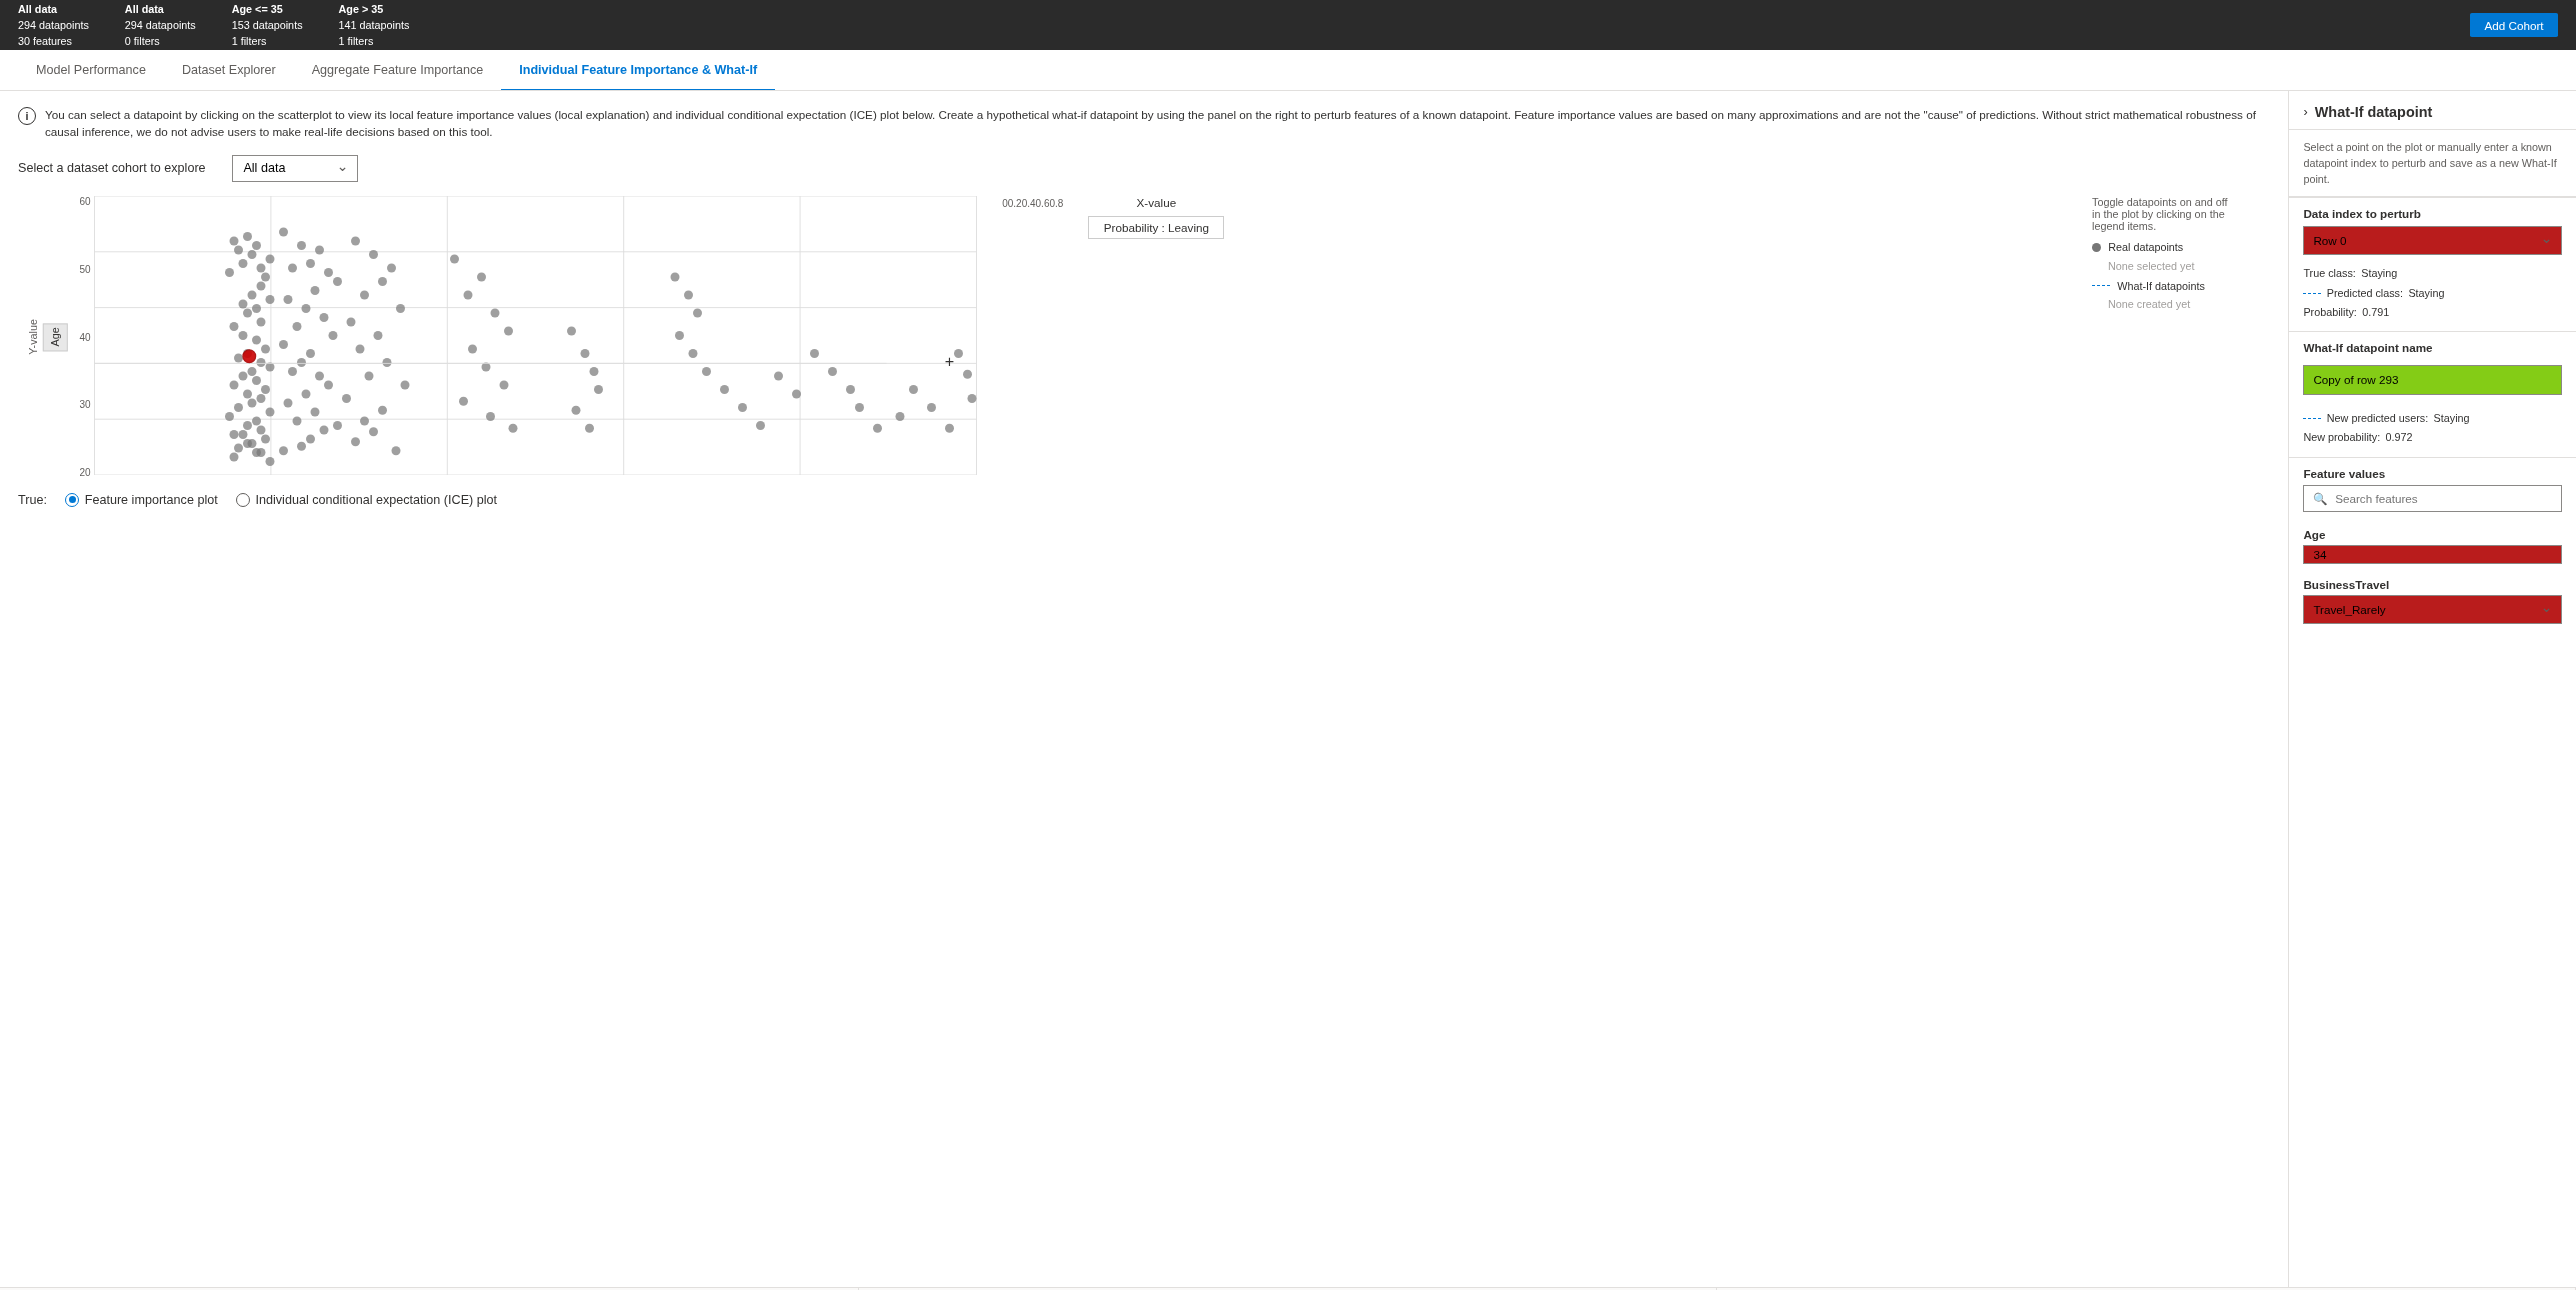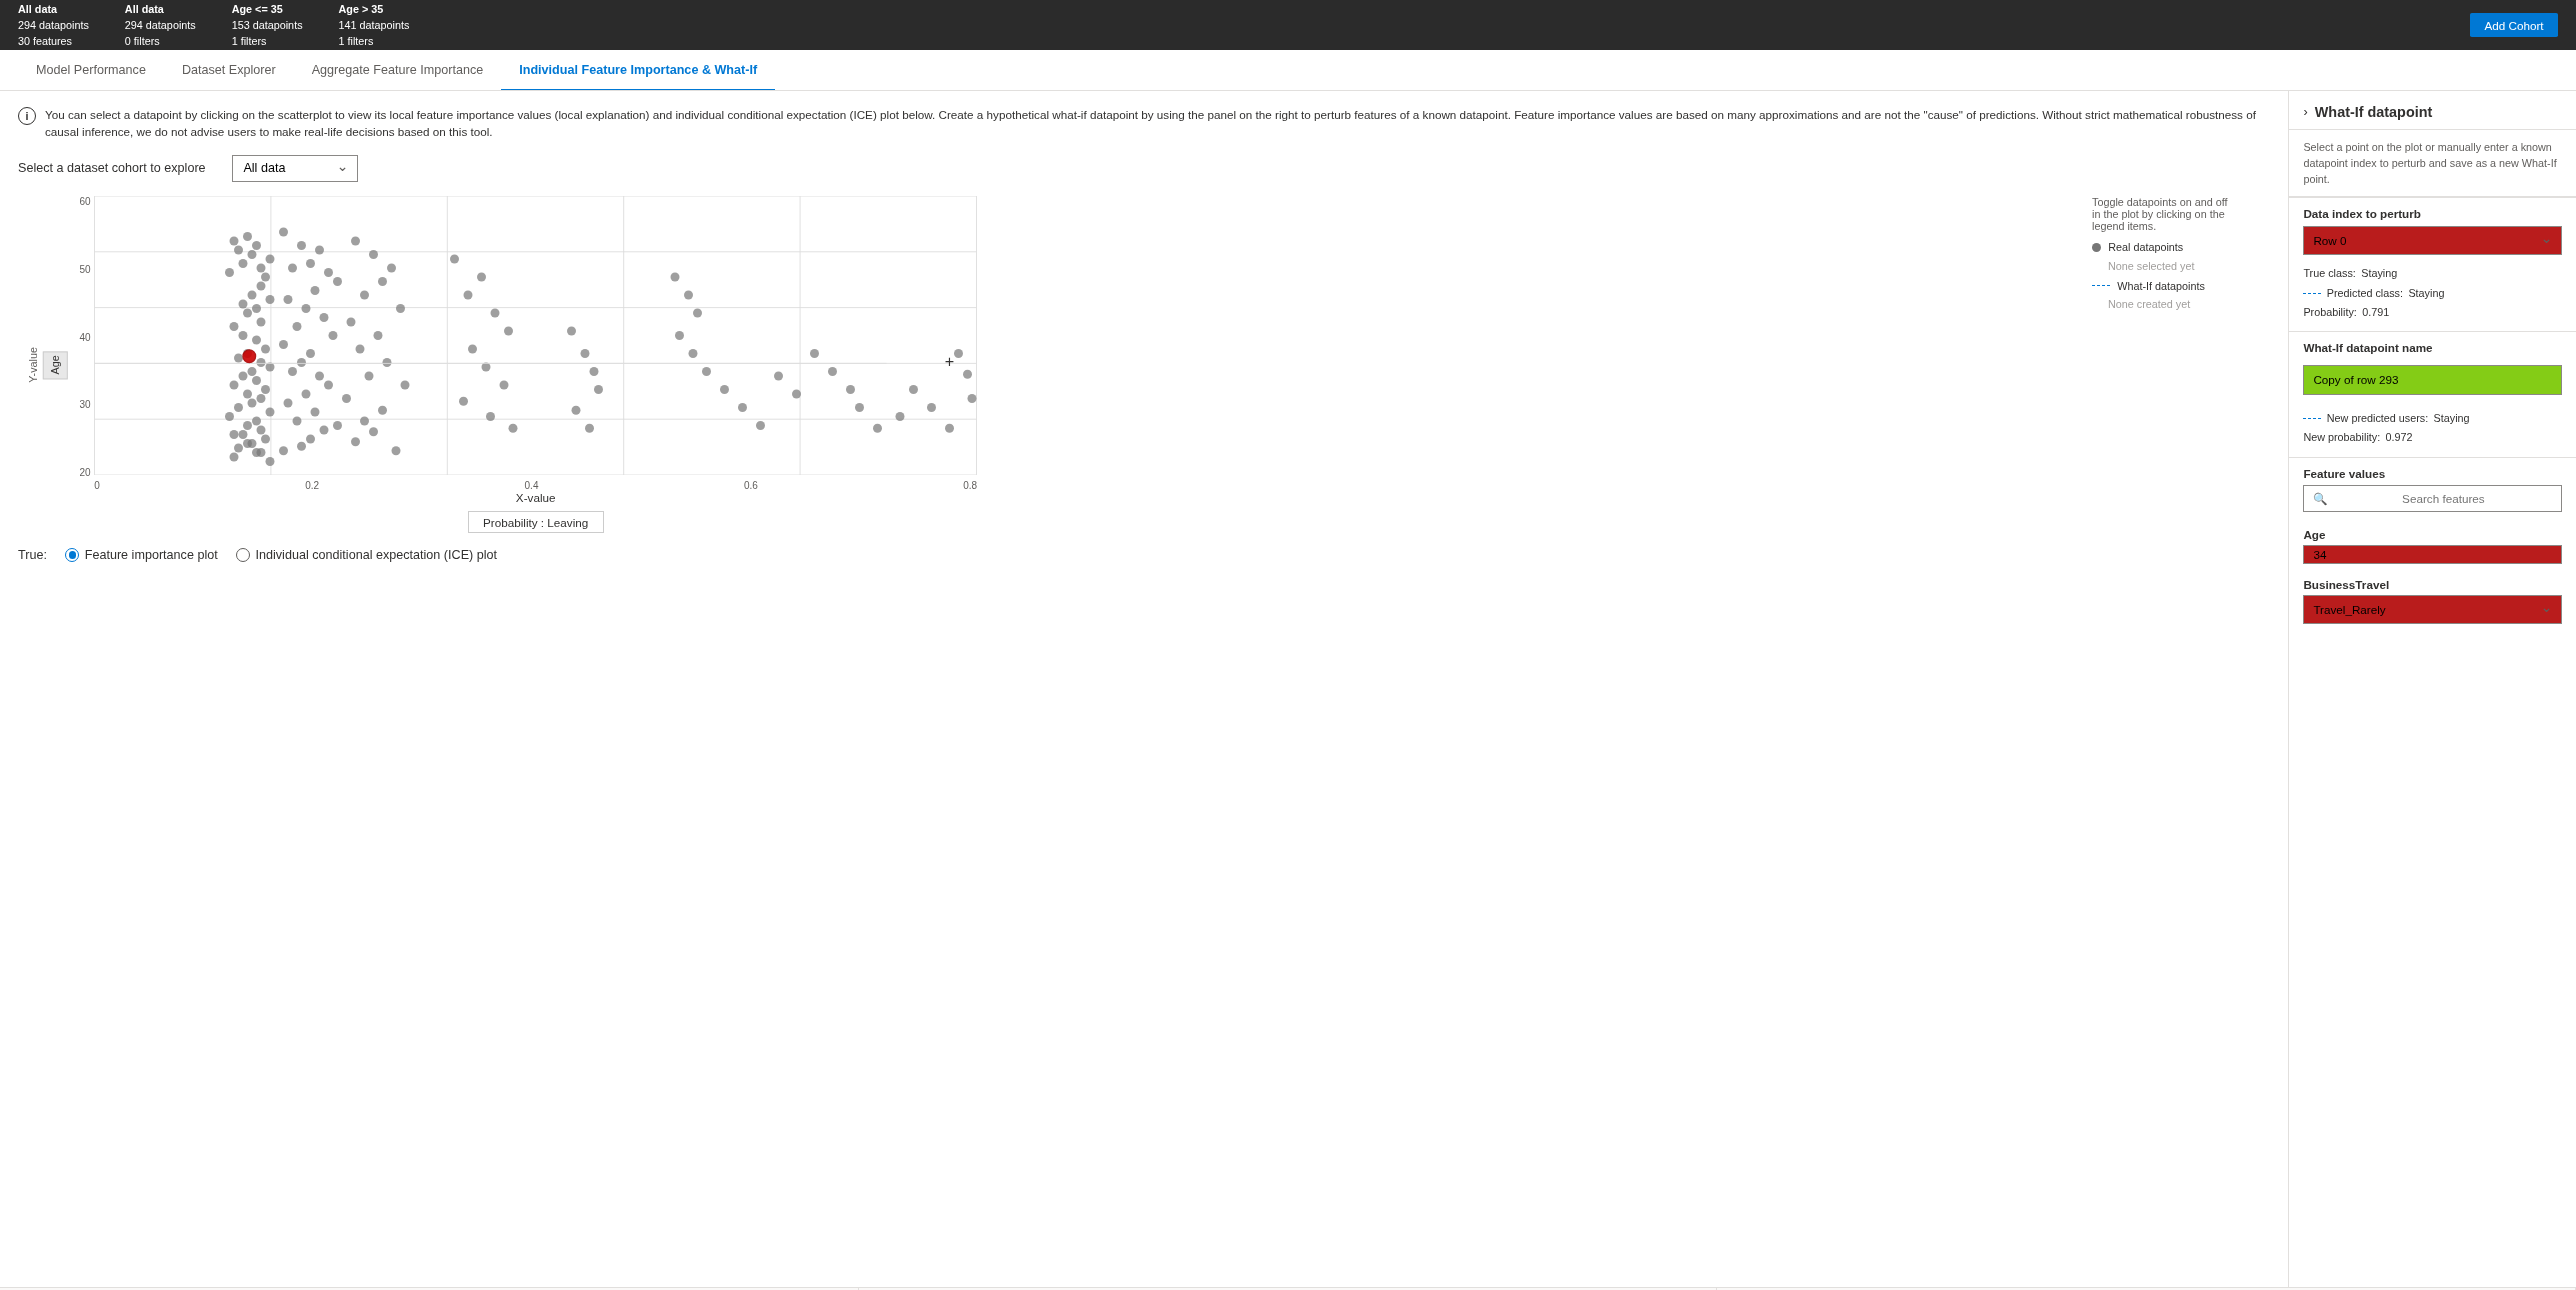--- a/index.html
+++ b/index.html
@@ -134,21 +134,20 @@
       font-size: 10.8px;
       color: #605e5c;
       margin-right: 3.6px;
       display: flex;
       align-items: center;
       gap: 3.6px;
     }
 
     .chart-and-axes {
       display: flex;
-      flex-direction: column;
     }
     .chart-with-yaxis {
       display: flex;
     }
 
     .y-tick-labels {
       display: flex;
       flex-direction: column;
       justify-content: space-between;
       padding-bottom: 0;
@@ -343,21 +342,20 @@
       gap: 7.2px;
       margin-top: 5.4px;
     }
     .search-icon { color: #605e5c; font-size: 11.7px; }
     .search-input {
       border: none;
       outline: none;
       font-size: 11.7px;
       flex: 1;
       background: transparent;
-      text-align: center;
     }
 
     .feature-field-section {
       padding: 7.2px 14.4px;
     }
     .feature-label {
       font-size: 11.7px;
       font-weight: 600;
       margin-bottom: 3.6px;
     }

